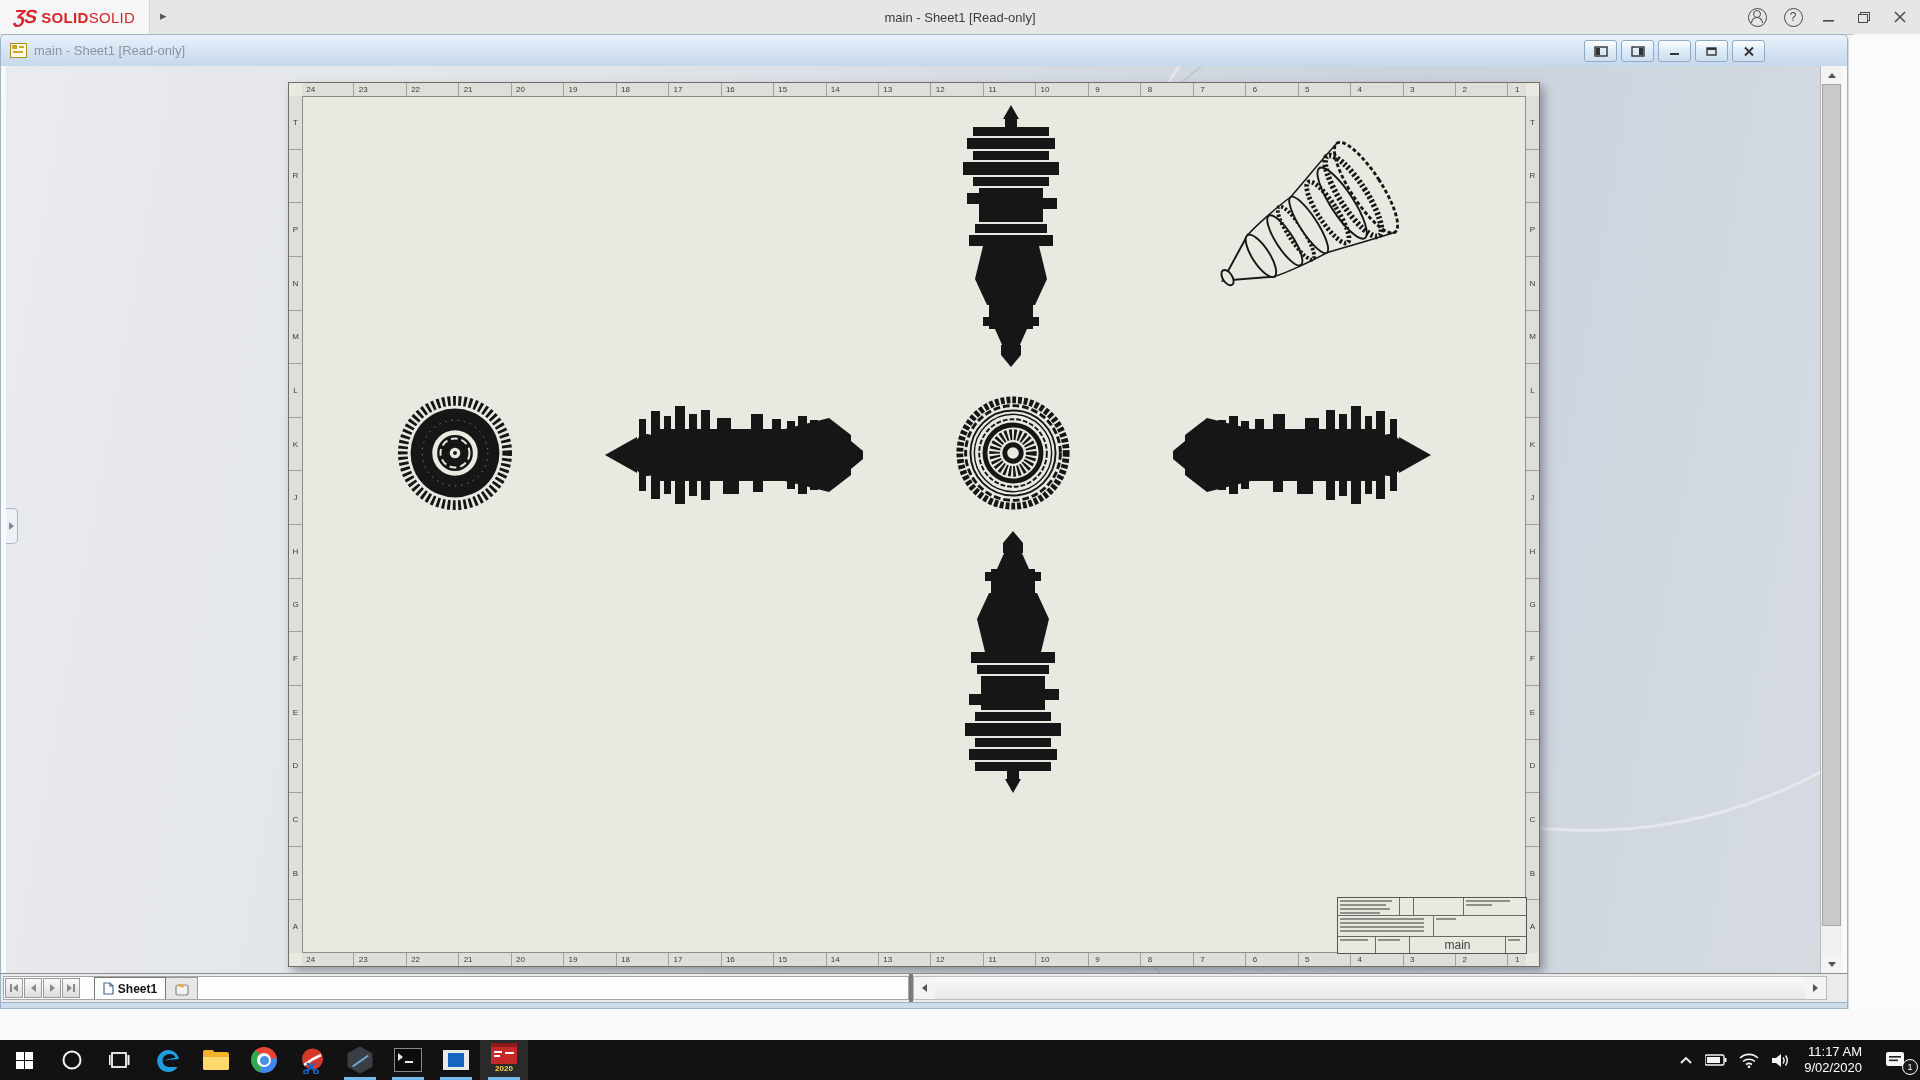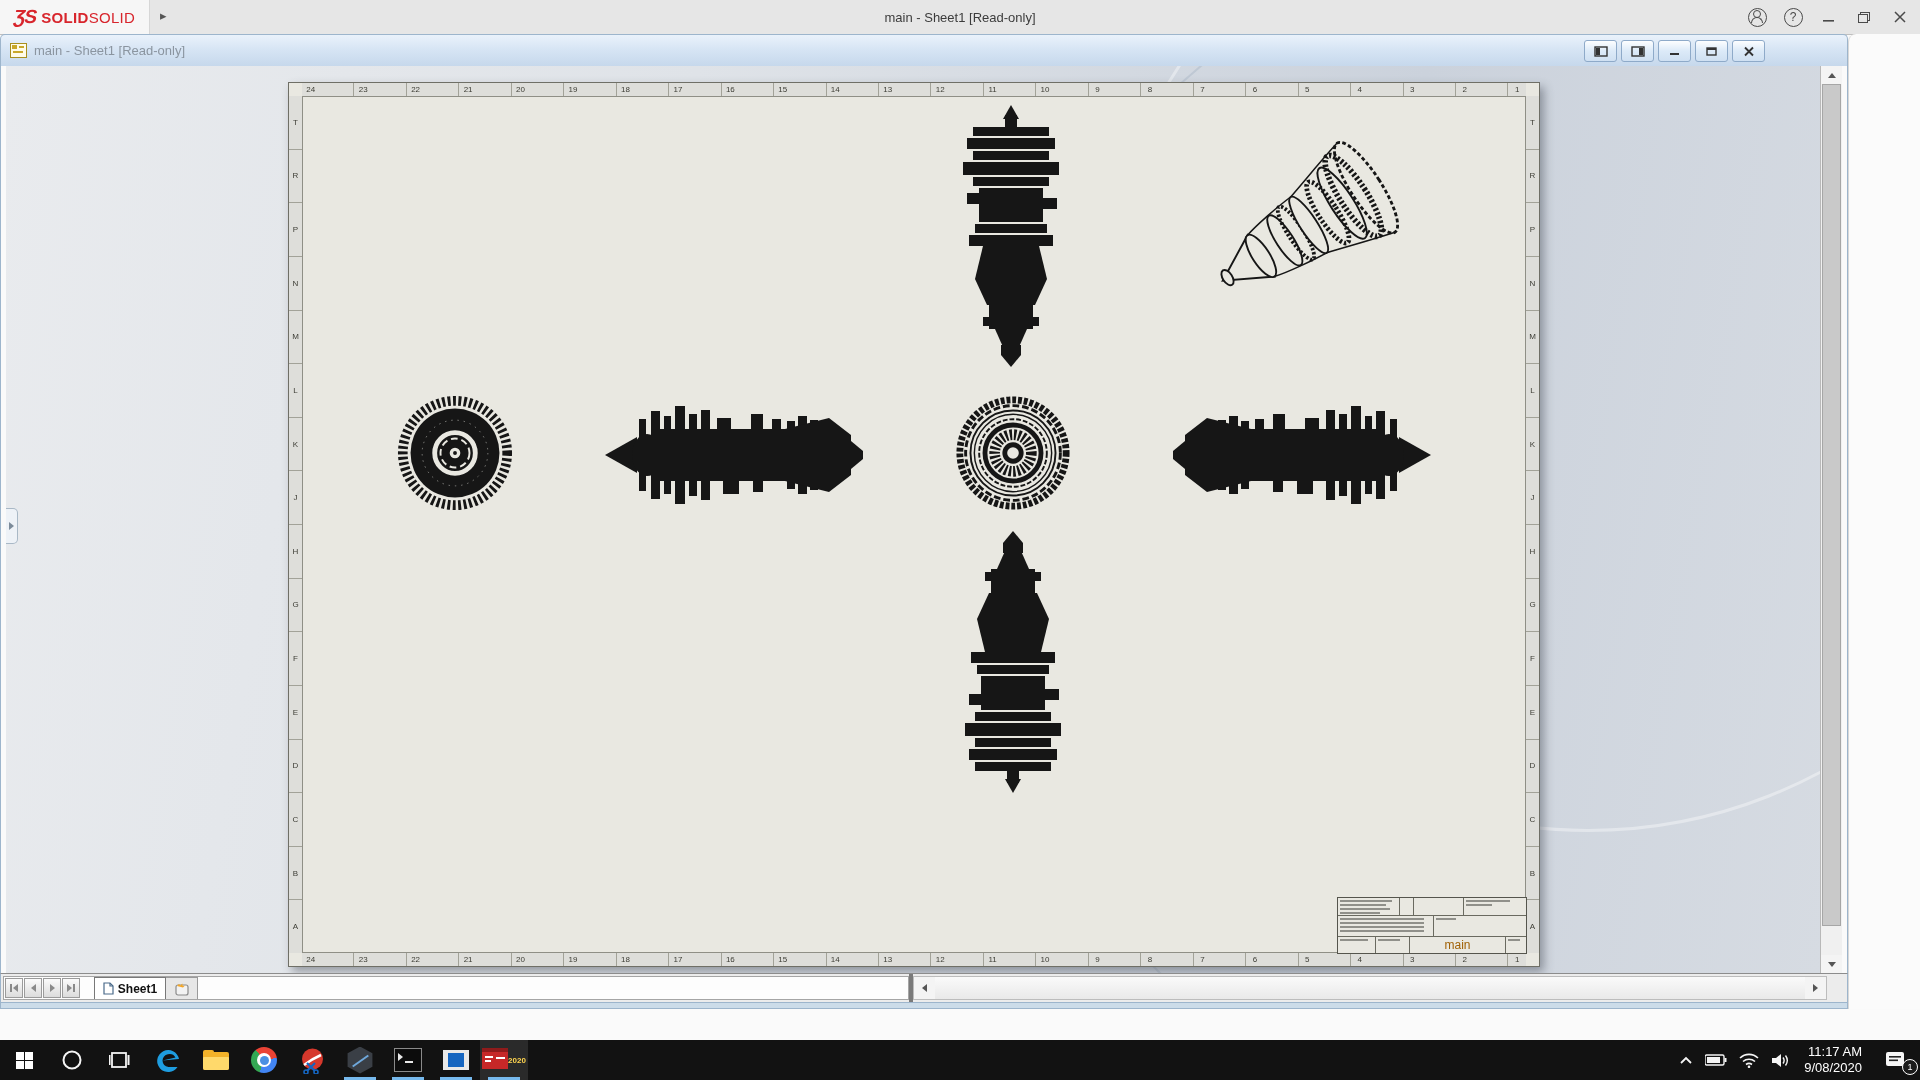--- a/index.html
+++ b/index.html
@@ -71,21 +71,21 @@
   .view svg{display:block;width:100%;height:100%;}
   #view-right{transform:scaleX(-1);}
   #view-bottom{transform:scaleY(-1);}
 
   
   #tblock{position:absolute;left:1048px;top:814px;width:190px;height:57px;border:1px solid #55554d;
     box-sizing:border-box;display:flex;flex-direction:column;background:#e9e8e1;}
   .tb-row{display:flex;box-sizing:border-box;border-bottom:1px solid #6a6a60;}
   .tb-cell{box-sizing:border-box;border-right:1px solid #6a6a60;overflow:hidden;}
   .mt{height:2px;background:#90908a;margin:2px 2px 0 2px;}
-  .tb-main{display:flex;align-items:center;justify-content:center;font-size:12px;color:#a16207;}
+  .tb-main{display:flex;align-items:center;justify-content:center;font-size:12px;color:#404040;}
 
   
   #vscroll{position:absolute;right:5px;top:0;width:22px;height:907px;background:#f0f0f0;border-left:1px solid #b8b8b8;box-sizing:border-box;}
   .sbtn{position:absolute;left:0;width:21px;height:18px;background:#f4f4f4;display:flex;align-items:center;justify-content:center;}
   #vthumb{position:absolute;left:1px;top:18px;width:19px;height:842px;background:#c9c9c9;border:1px solid #a6a6a6;box-sizing:border-box;}
   .tri-up{width:0;height:0;border-left:4px solid transparent;border-right:4px solid transparent;border-bottom:5px solid #555;}
   .tri-down{width:0;height:0;border-left:4px solid transparent;border-right:4px solid transparent;border-top:5px solid #555;}
   .tri-left{width:0;height:0;border-top:4px solid transparent;border-bottom:4px solid transparent;border-right:5px solid #8a8a8a;}
   .tri-right{width:0;height:0;border-top:4px solid transparent;border-bottom:4px solid transparent;border-left:5px solid #8a8a8a;}
 
@@ -623,21 +623,21 @@
   </div>
   <div class="tslot">
     <span class="cmdicon"></span>
       <span class="runline"></span>
   </div>
   <div class="tslot">
     <span class="rdicon"></span>
       <span class="runline"></span>
   </div>
   <div class="tslot active">
-    <span style="display:flex;align-items:center;">
+    <span style="display:flex;flex-direction:column;align-items:center;">
       <span class="swcube">
         <i style="left:3px;top:4px;width:8px;"></i>
           <i style="left:3px;top:8px;width:6px;"></i>
           <i style="left:14px;top:5px;width:9px;"></i>
       </span>
       <span style="color:#ffd54f;font-size:8px;font-weight:bold;line-height:8px;margin-top:1px;">2020</span>
     </span>
     <span class="runline"></span>
   </div>
 
@@ -663,21 +663,21 @@
       </svg>
     </div>
     <div class="trayslot">
       <svg width="19" height="15">
         <polygon points="1,5 5,5 10,1 10,14 5,10 1,10" fill="#f5f5f5"></polygon>
         <path d="M12,4.5 a5,5 0 0 1 0,6 M14.5,2.5 a8.5,8.5 0 0 1 0,10" fill="none" stroke="#f5f5f5" stroke-width="1.4"></path>
       </svg>
     </div>
     <div id="clock" class="trayslot">
       <span>11:17 AM</span>
-      <span>9/08/2020</span>
+      <span>9/02/2020</span>
     </div>
     <div class="trayslot" style="width:38px;">
       <svg width="22" height="20">
           <rect x="2" y="2" width="18" height="14" rx="2" fill="#f5f5f5"></rect>
           <rect x="5" y="6" width="12" height="1.6" fill="#222"></rect>
           <rect x="5" y="9.5" width="9" height="1.6" fill="#222"></rect>
         </svg>
       <span class="badge">1</span>
     </div>
   </div>

